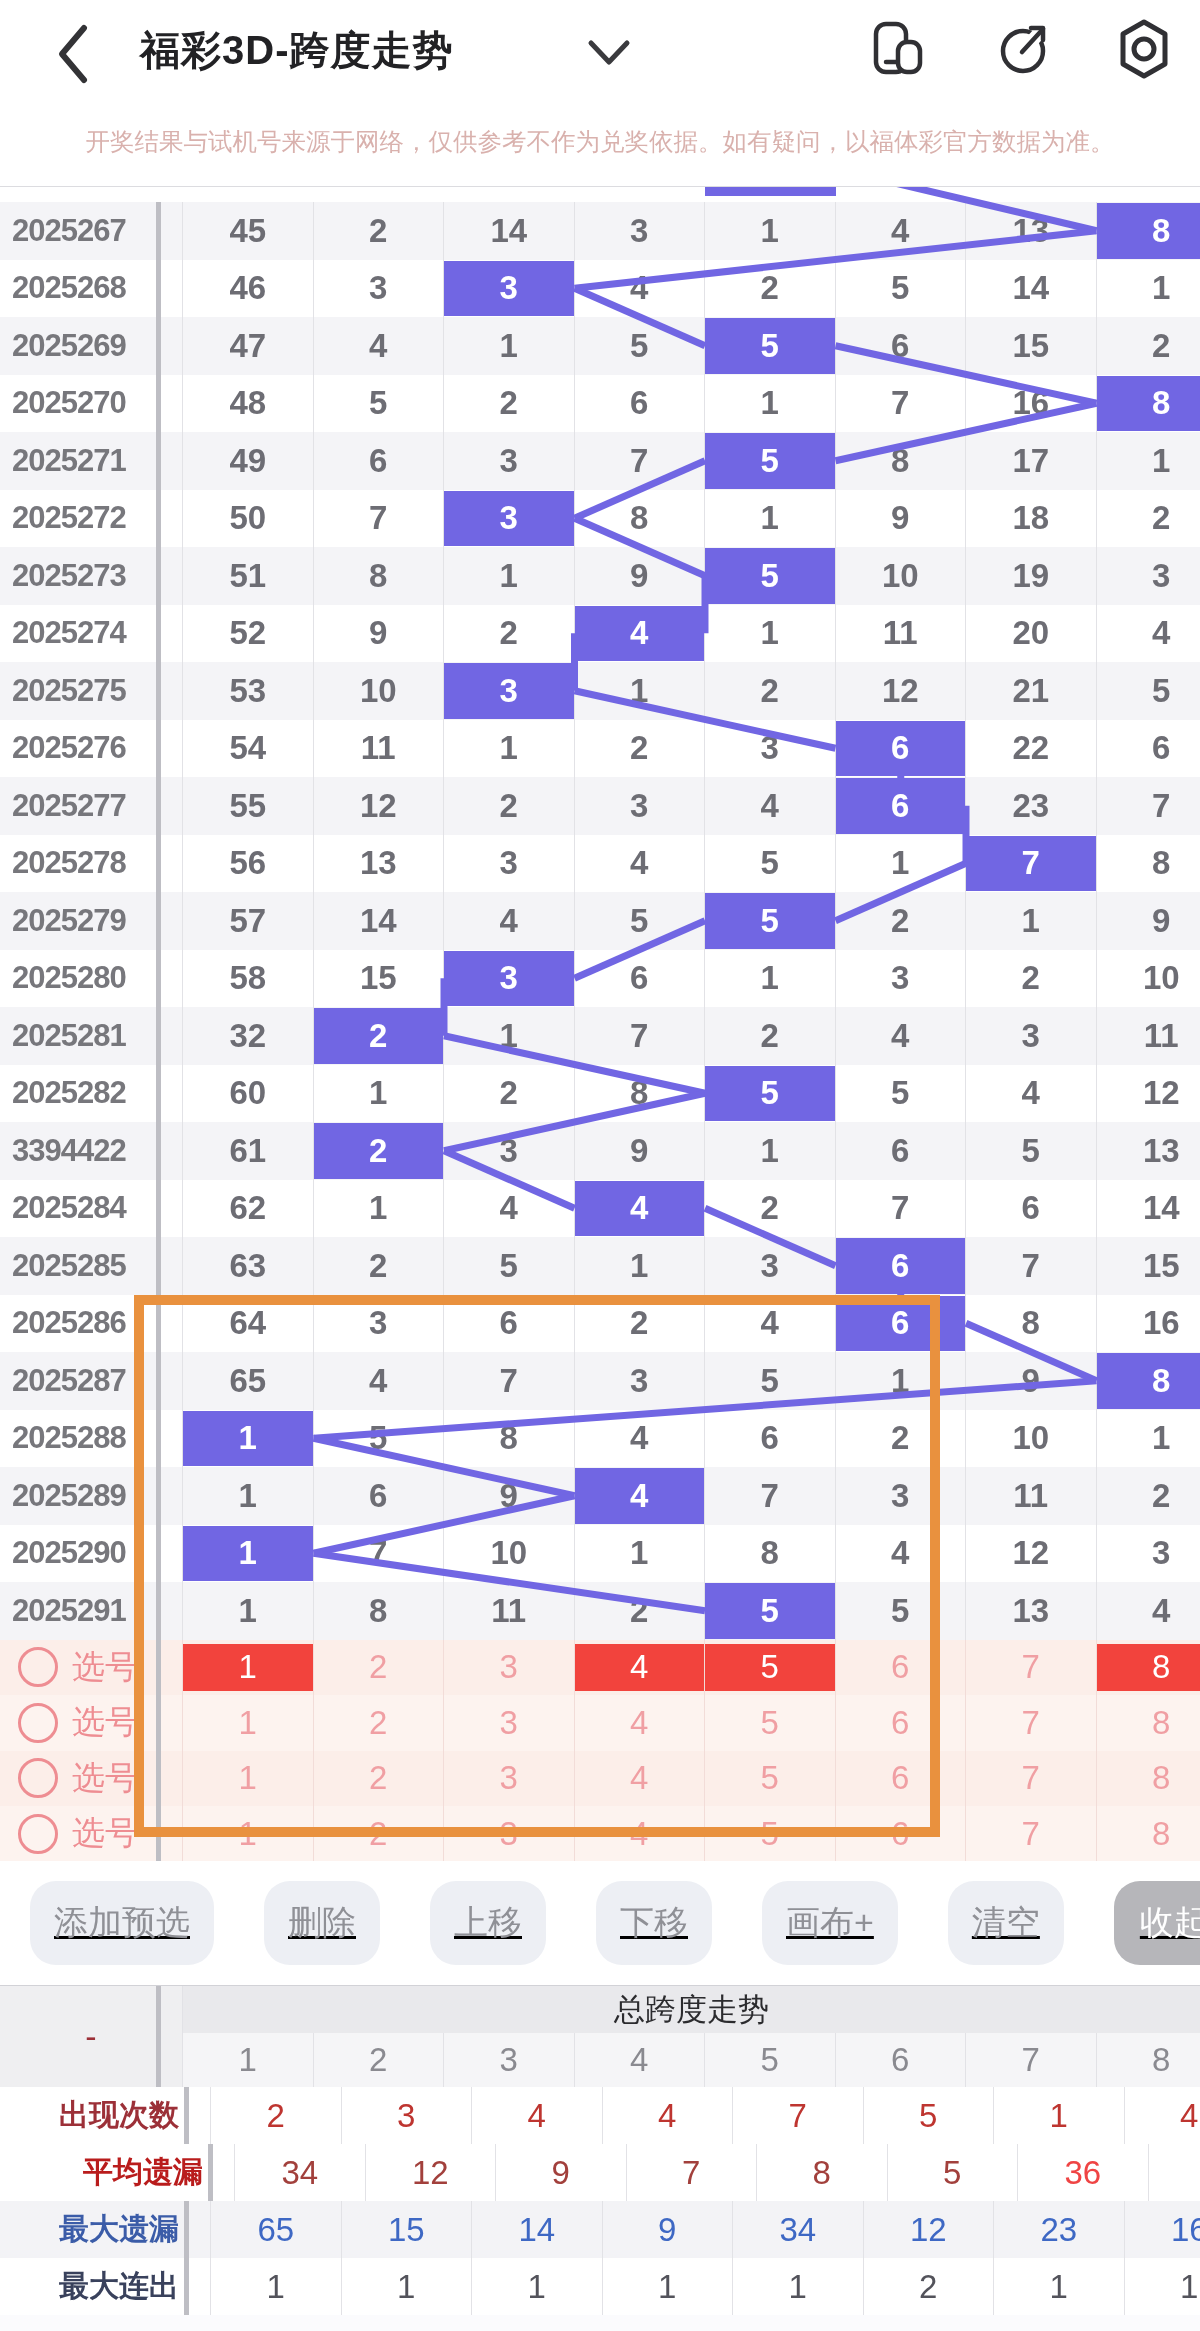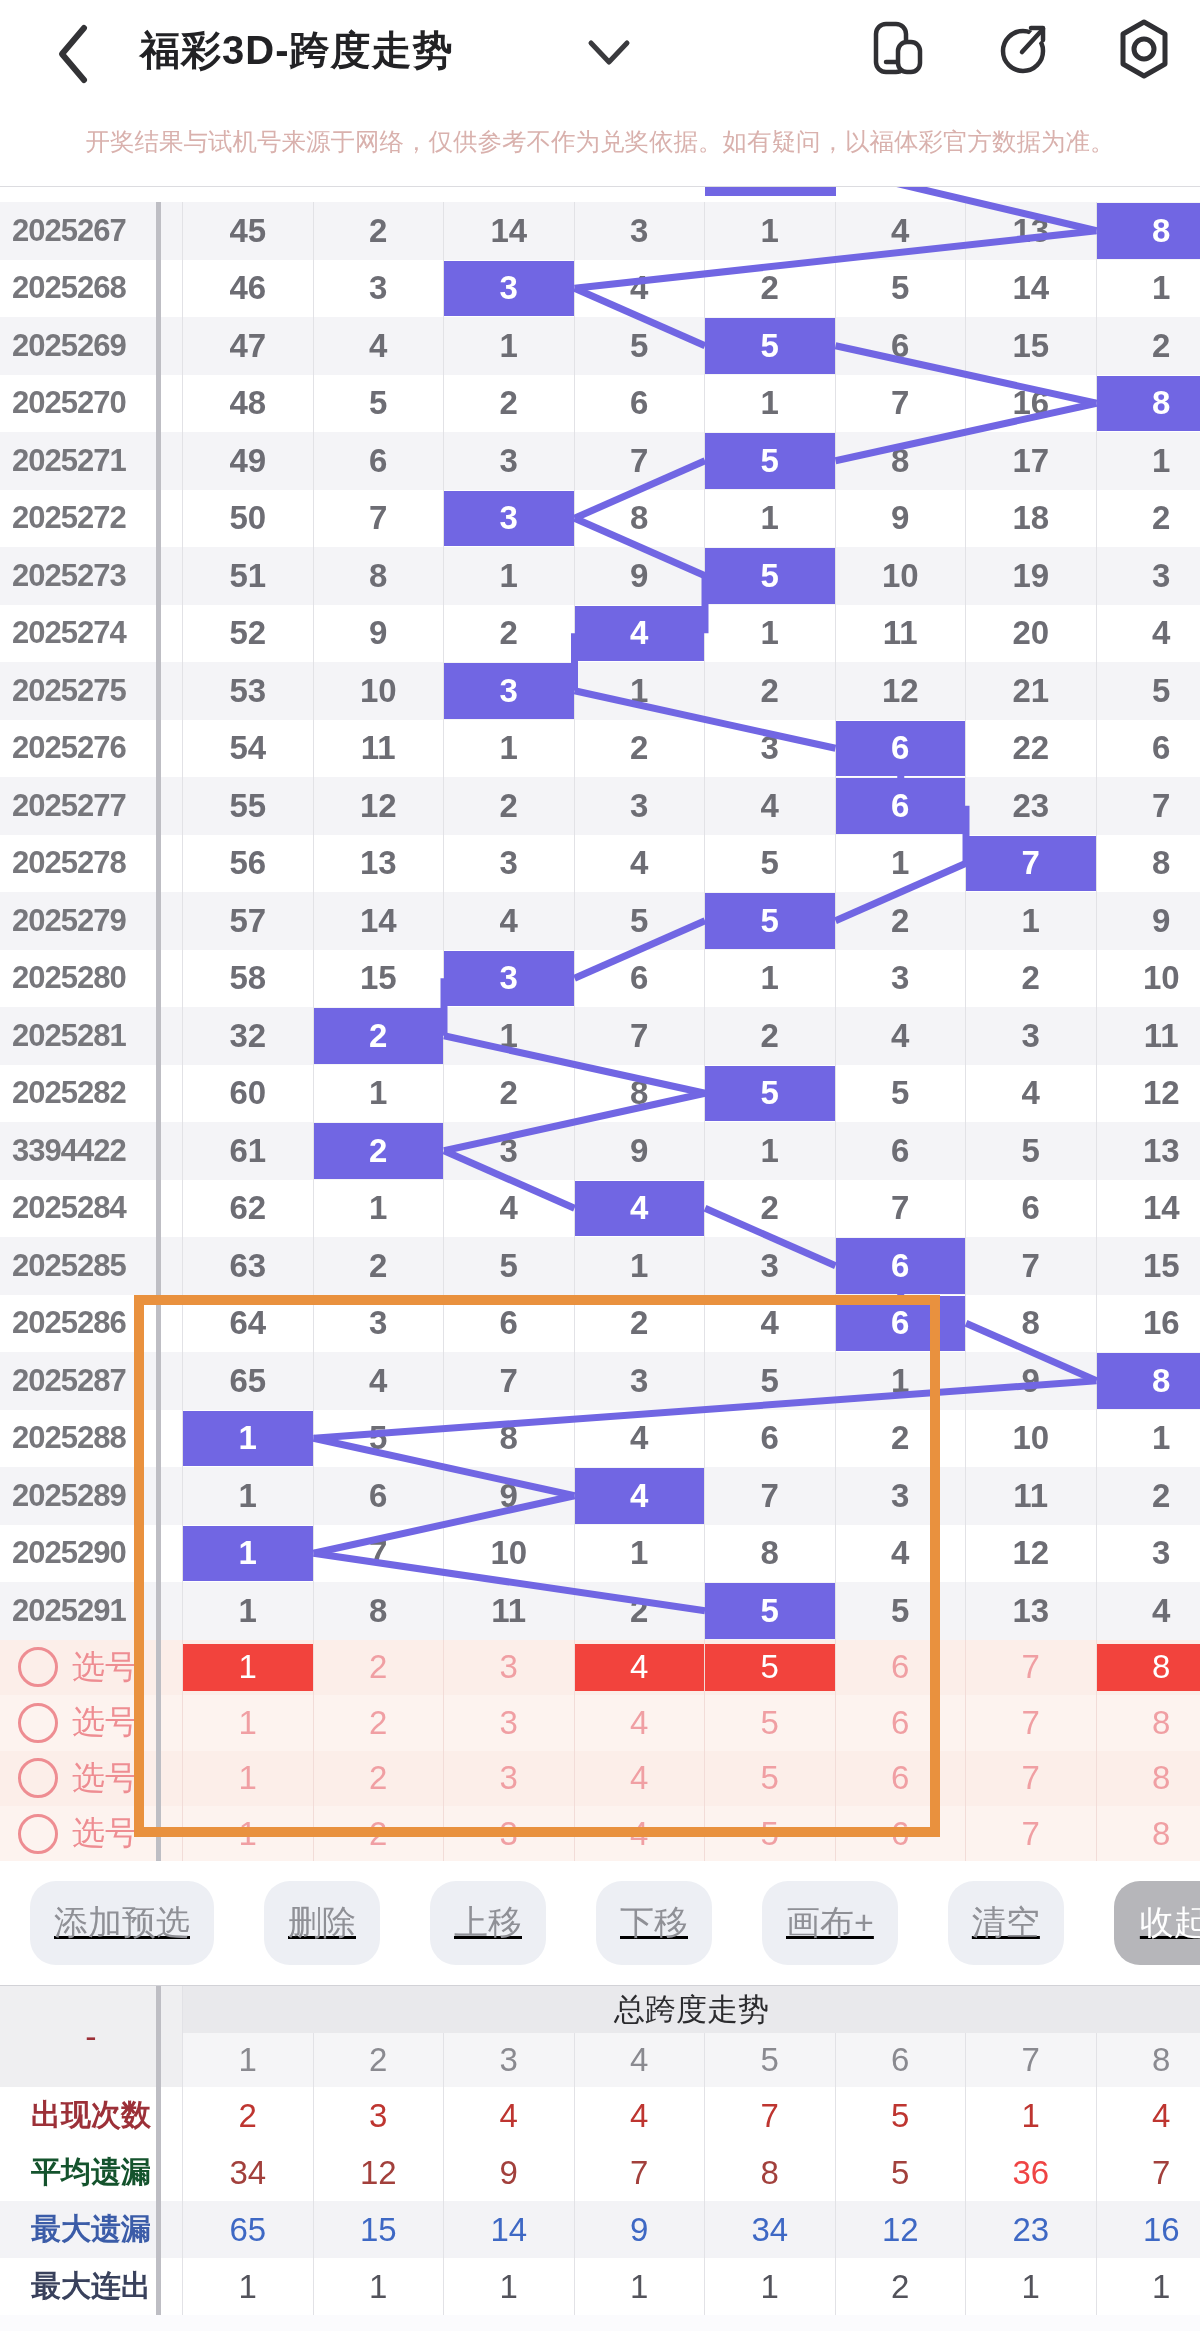--- a/index.html
+++ b/index.html
@@ -60,21 +60,21 @@
 
   
   .summary{position:relative;width:1200px;border-top:1px solid #D2D2D7;}
   .sum-left{position:absolute;left:0;top:0;width:183px;height:101px;background:var(--leftbg);
             display:flex;align-items:center;justify-content:center;font-size:34px;color:#9C3038;z-index:2;
             border-right:1px solid var(--grid);}
   .sum-band{height:47px;margin-left:183px;background:var(--bandbg);display:flex;align-items:center;justify-content:center;
             font-size:31px;color:#2B2B2E;}
   .sum-cols{height:54px;margin-left:183px;background:var(--numrowbg);display:flex;}
   .sum-cols .cell{color:#8A8A90;background:transparent;}
-  .sumrow{display:flex;height:57px;background:#fff;}
+  .sumrow{display:flex;height:57px;background:#fff;padding-left:28px;}
   .sumrow.alt{background:#F3F3F6;}
   .sumlabel{flex:0 0 183px;position:relative;display:flex;align-items:center;justify-content:center;
             font-size:30px;font-weight:bold;border-right:1px solid var(--grid);}
   .sumrow .cell{font-size:33px;}
   .footer-strip{height:17px;background:#FBFBFD;}
   svg{display:block;}
 </style>
 </head>
 <body>
 
@@ -564,21 +564,21 @@
           <div class="cell" style="color: rgb(190, 53, 48);">2</div>
           <div class="cell" style="color: rgb(190, 53, 48);">3</div>
           <div class="cell" style="color: rgb(190, 53, 48);">4</div>
           <div class="cell" style="color: rgb(190, 53, 48);">4</div>
           <div class="cell" style="color: rgb(190, 53, 48);">7</div>
           <div class="cell" style="color: rgb(190, 53, 48);">5</div>
           <div class="cell" style="color: rgb(190, 53, 48);">1</div>
           <div class="cell" style="color: rgb(190, 53, 48);">4</div>
         </div>
         <div class="sumrow">
-          <div class="sumlabel withline" style="color: #14532d;">平均遗漏</div>
+          <div class="sumlabel withline" style="color: #b91c1c; margin-left: 24px;">平均遗漏</div>
           <div class="cell" style="color: rgb(162, 64, 60);">34</div>
           <div class="cell" style="color: rgb(162, 64, 60);">12</div>
           <div class="cell" style="color: rgb(162, 64, 60);">9</div>
           <div class="cell" style="color: rgb(162, 64, 60);">7</div>
           <div class="cell" style="color: rgb(162, 64, 60);">8</div>
           <div class="cell" style="color: rgb(162, 64, 60);">5</div>
           <div class="cell" style="color: #ef4444;">36</div>
           <div class="cell" style="color: rgb(162, 64, 60);">7</div>
         </div>
         <div class="sumrow alt">

